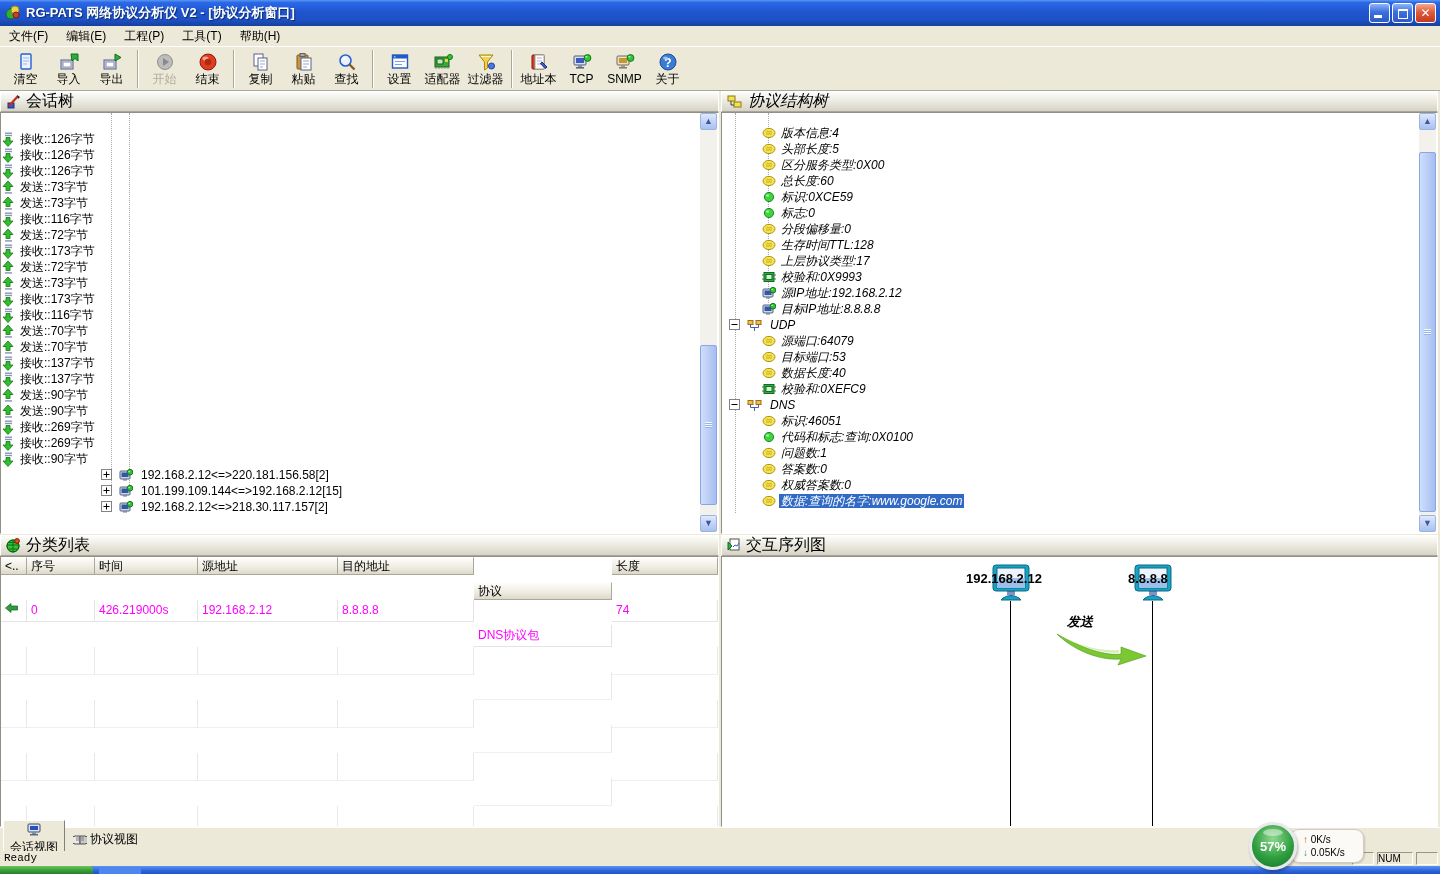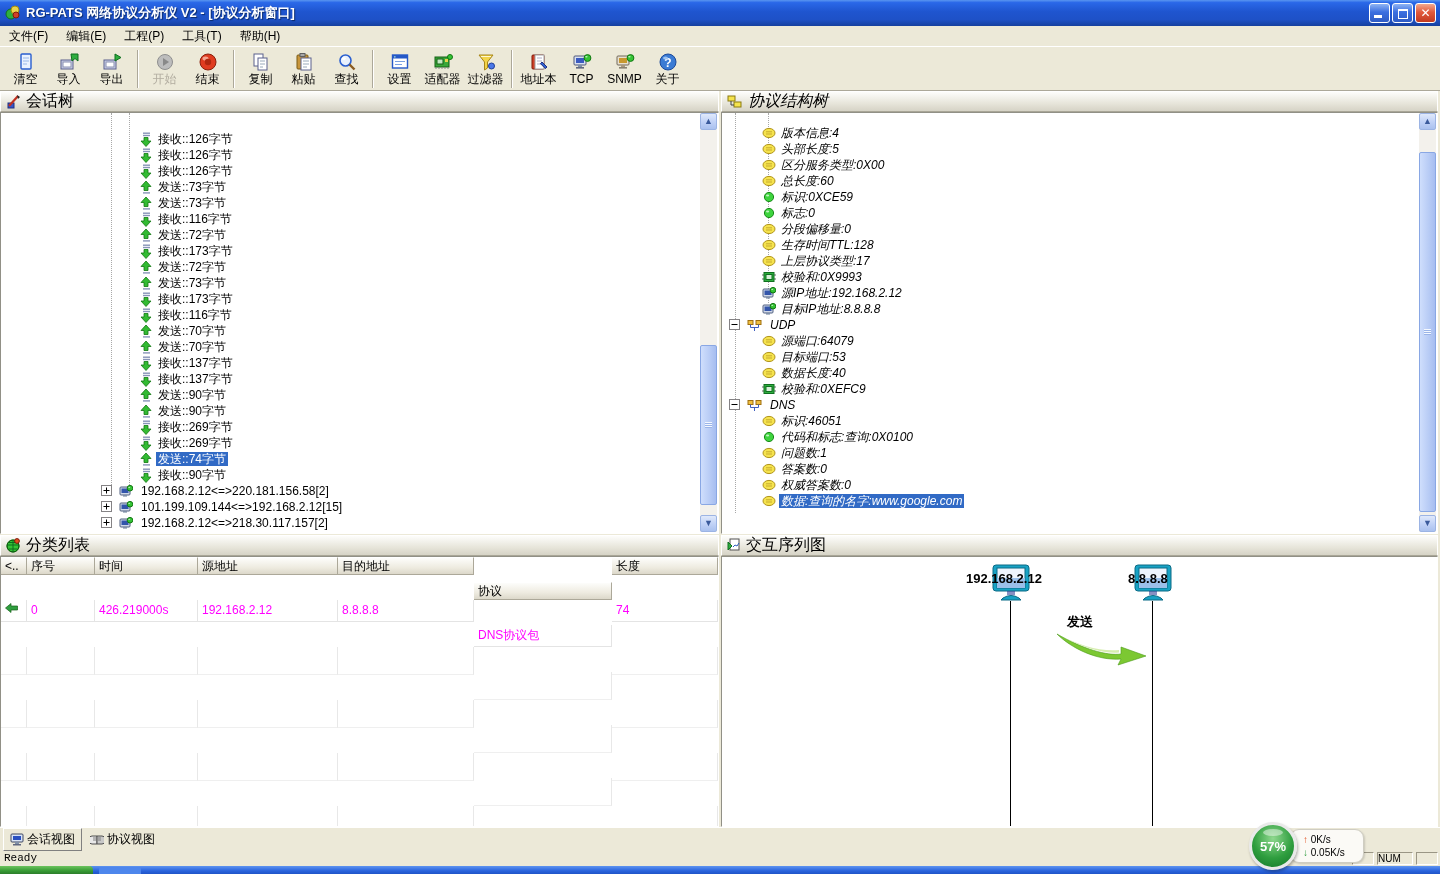--- a/index.html
+++ b/index.html
@@ -46,21 +46,21 @@
   #panel-list{left:0;top:535px;width:719px;height:292px;}
   #panel-seq{left:721px;top:535px;width:717px;height:292px;}
   
   .tree{position:absolute;inset:0;overflow:hidden;}
   #session-tree{padding-top:18px;}
   #protocol-tree{padding-top:12px;}
   .trow{height:16px;display:flex;align-items:center;white-space:nowrap;font-size:12px;}
   .trow .ticn{display:flex;align-items:center;margin-right:3px;flex:none;}
   .trow .lbl{padding:0 2px;line-height:14px;}
   .trow .lbl.sel{background:#316ac5;color:#fff;}
-  .leaf{padding-left:138px;align-items:center;}
+  .leaf{align-items:center;}
   .pairrow{padding-left:100px;gap:3px;}
   .lvl1{padding-left:7px;gap:3px;}
   .lvl2{padding-left:40px;}
   .guide{position:absolute;border-left:1px dotted #a8a8a8;width:0;}
   
   .vscroll{position:absolute;top:21px;right:1px;bottom:1px;width:17px;background:#f3f1ec;}
   .sbtn{position:absolute;left:0;width:17px;height:17px;border-radius:2px;
     background:linear-gradient(180deg,#e0e9fb,#c2d3f7 50%,#aac1ef);border:1px solid #9cb4e4;box-sizing:border-box;
     color:#3a5a9c;font-size:9px;text-align:center;line-height:14px;}
   .sbtn.up{top:0;}  .sbtn.down{bottom:0;}
@@ -77,26 +77,26 @@
     border-right:1px solid #aca899;border-bottom:1px solid #aca899;border-top:1px solid #fff;font-size:12px;}
   .gdata .gcell{height:22px;line-height:21px;padding-left:4px;color:#ff00ff;font-size:12px;
     border-right:1px solid #e4e4e4;border-bottom:1px solid #e4e4e4;}
   .gempty .gcell{height:28px;border-right:1px solid #e8e8e8;border-bottom:1px solid #efefef;}
   .c0{width:26px;} .c1{width:68px;} .c2{width:103px;} .c3{width:140px;} .c4{width:136px;} .c5{width:138px;margin-top:25px;} .c6{width:106px;}
   
   .seq-canvas{position:absolute;inset:0;background:#fff;}
   .lifeline{position:absolute;width:1px;background:#000;top:44px;bottom:0;}
   .seq-host-label{position:absolute;font-weight:bold;font-size:13px;z-index:3;}
   .seq-monitor{position:absolute;z-index:2;}
-  .seq-msg{position:absolute;font-weight:bold;font-size:13px;z-index:3;}
+  .seq-msg{position:absolute;font-weight:bold;font-size:13px;z-index:3;font-style:italic;}
   
   .tabbar{position:absolute;left:0;top:827px;width:1440px;height:24px;background:#ece9d8;
     border-top:1px solid #fff;display:flex;align-items:center;padding-left:3px;box-sizing:border-box;gap:2px;}
   .vtab{display:flex;align-items:center;gap:3px;padding:2px 6px;font-size:12px;}
-  .vtab.active{border:1px solid;border-color:#fff #808080 #808080 #fff;background:#ece9d8;}
+  .vtab.active{border:1px solid;border-color:#fff #808080 #808080 #fff;background:#ece9d8;flex-direction:column;}
   
   .statusbar{position:absolute;left:0;top:851px;width:1440px;height:15px;background:#ece9d8;font-size:11px;}
   .statusbar .ready{position:absolute;left:4px;top:1px;font-family:"Liberation Mono","DejaVu Sans Mono",monospace;}
   .scell{position:absolute;top:1px;height:13px;border:1px solid;border-color:#9a9685 #fff #fff #9a9685;box-sizing:border-box;background:#ece9d8;}
   .scell.num{width:36px;left:1377px;font-size:10px;line-height:11px;}
   .scell.e1{width:22px;left:1352px;} .scell.e2{width:22px;left:1416px;}
   .speed-pill{position:absolute;left:1290px;top:829px;width:74px;height:34px;background:#fbfaf6;
     border:1px solid #cfcdc2;border-radius:9px;z-index:4;box-shadow:1px 1px 2px rgba(0,0,0,.15);
     display:flex;flex-direction:column;justify-content:center;padding-left:12px;box-sizing:border-box;font-size:10px;line-height:13px;}
   .speed-pill .up{color:#000;} .speed-pill .up .arr{color:#e05020;font-weight:bold;}
@@ -514,29 +514,20 @@
               <rect x="4" y="0.5" width="7" height="1.4" fill="#8894b8"></rect>
               <rect x="4" y="2.8" width="7" height="1.4" fill="#8894b8"></rect>
               <polygon points="5,5.5 9,5.5 9,9 12,9 7,14.5 2,9 5,9" fill="#33bb33" stroke="#117711" stroke-width="0.8"></polygon>
             </svg>
           </span>
           <span class="lbl">接收::269字节</span>
         </div>
         <div class="trow leaf">
           <span class="ticn">
             <svg width="14" height="15" viewBox="0 0 14 15">
-              <rect x="4" y="12.2" width="7" height="1.4" fill="#8894b8"></rect>
-              <polygon points="2,6.5 7,1 12,6.5 9,6.5 9,10.5 5,10.5 5,6.5" fill="#33bb33" stroke="#117711" stroke-width="0.8"></polygon>
-            </svg>
-          </span>
-          <span class="lbl sel">发送::74字节</span>
-        </div>
-        <div class="trow leaf">
-          <span class="ticn">
-            <svg width="14" height="15" viewBox="0 0 14 15">
               <rect x="4" y="0.5" width="7" height="1.4" fill="#8894b8"></rect>
               <rect x="4" y="2.8" width="7" height="1.4" fill="#8894b8"></rect>
               <polygon points="5,5.5 9,5.5 9,9 12,9 7,14.5 2,9 5,9" fill="#33bb33" stroke="#117711" stroke-width="0.8"></polygon>
             </svg>
           </span>
           <span class="lbl">接收::90字节</span>
         </div>
         <div class="trow pairrow">
           <span class="ticn">
             <svg width="12" height="12" viewBox="0 0 12 12">

